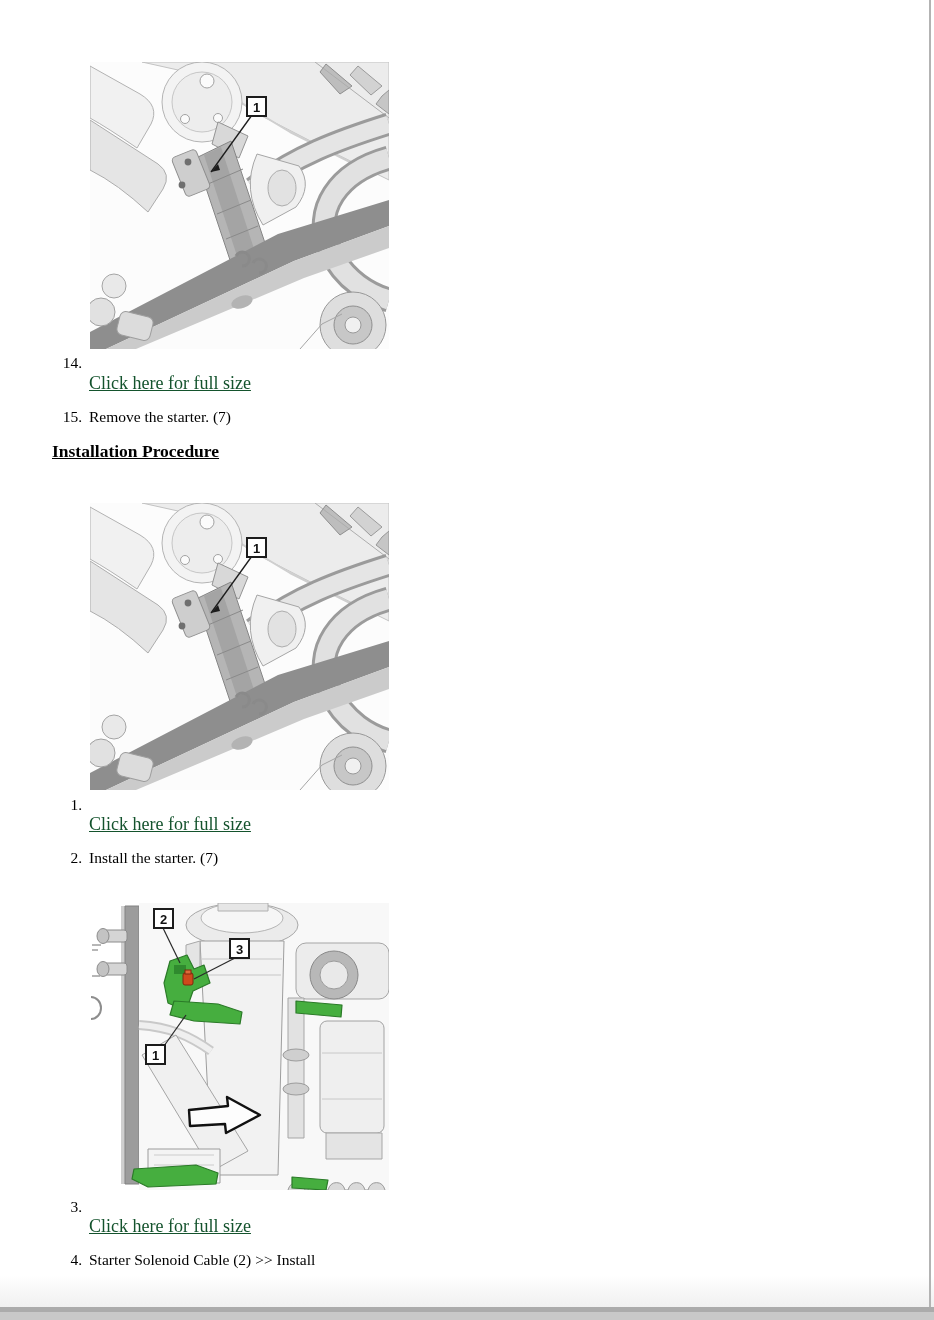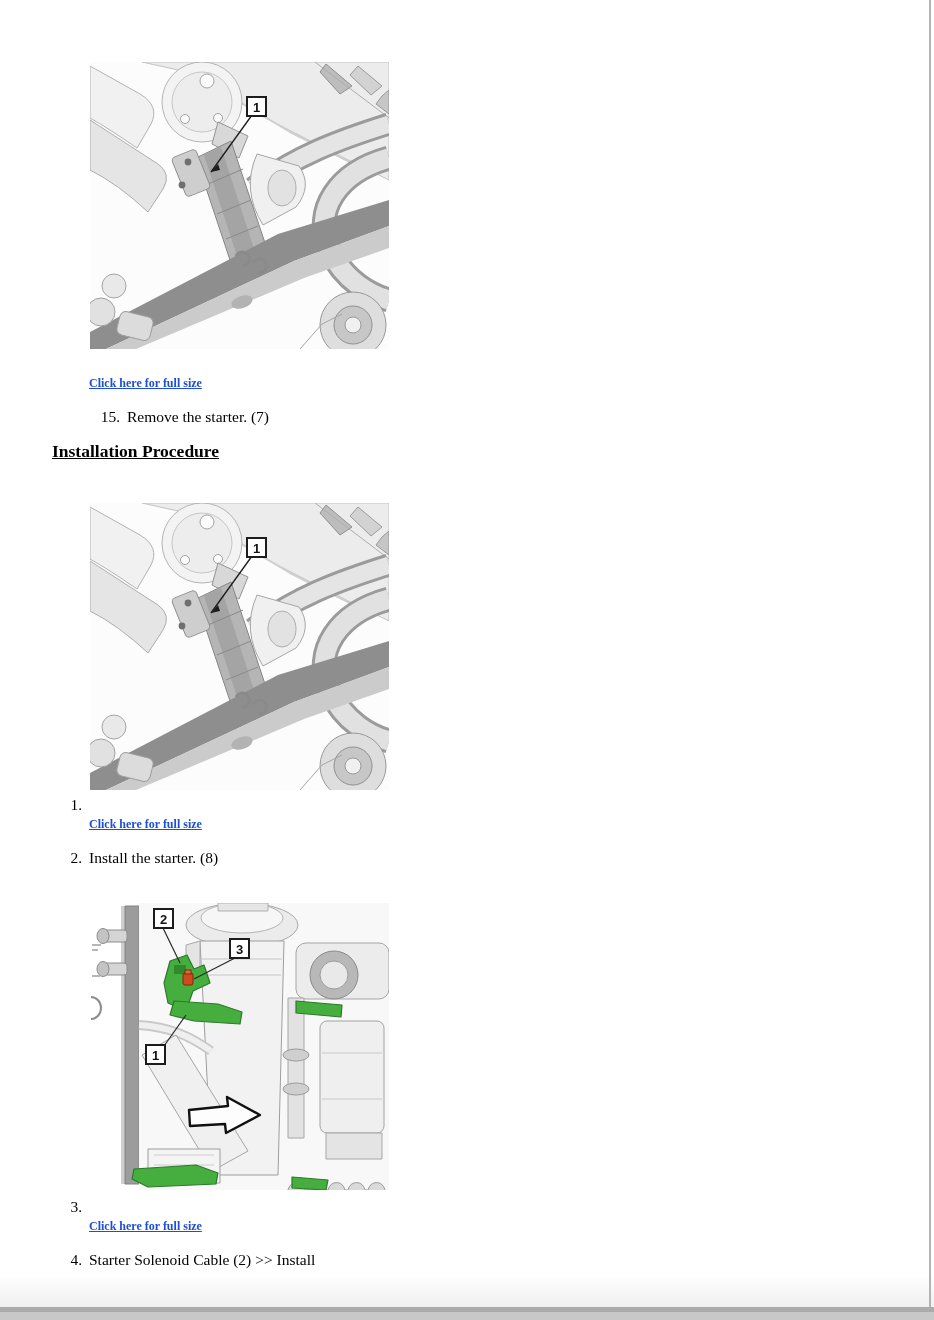--- a/index.html
+++ b/index.html
@@ -7,24 +7,24 @@
   .page {
     position:relative; width:934px; height:1320px; background:#ffffff;
     overflow:hidden; font-family:"Liberation Serif", serif; color:#000;
   }
   .fig { position:absolute; left:90px; width:299px; height:287px; }
   #fig1 { top:62px; } #fig2 { top:503px; } #fig3 { top:903px; }
   .row { position:absolute; left:0; width:760px; height:20px; font-size:15.5px; line-height:19px; white-space:nowrap; }
   .marker { position:absolute; left:54px; width:28px; text-align:right; display:inline-block; }
   .rowtext { position:absolute; left:89px; }
   .link {
-    position:absolute; left:89px; font-size:12px; line-height:19px;
-    color:#1d4ed8; text-decoration:underline; cursor:pointer; white-space:nowrap;font-weight:bold;
+    position:absolute; left:89px; font-size:18px; line-height:19px;
+    color:#14532d; text-decoration:underline; cursor:pointer; white-space:nowrap;
   }
-  #row-14 { top:353px; } #link-1 { top:374px; } #row-15 { top:407px;margin-left:38px; }
+  #row-14 { top:353px; } #link-1 { top:374px; } #row-15 { top:407px; }
   .heading { position:absolute; left:52px; top:441px; font-size:17.5px; font-weight:700; font-family:"Liberation Serif", serif;text-decoration:underline; }
   #row-1 { top:795px; } #link-2 { top:815px; } #row-2 { top:848px; }
   #row-3 { top:1197px; } #link-3 { top:1217px; } #row-4 { top:1250px; }
   .right-edge { position:absolute; top:0; left:929px; width:2px; height:1307px; background:#b3b3b3; }
   .bottom-fade { position:absolute; left:0; top:1275px; width:934px; height:32px; background:linear-gradient(180deg,#ffffff,#f0f0f0); }
   .bottom-bar-dark { position:absolute; left:0; top:1307px; width:934px; height:5px; background:#ababab; }
   .bottom-bar-light { position:absolute; left:0; top:1312px; width:934px; height:8px; background:#c8c8c8; }
   svg text { font-family:"Liberation Sans", sans-serif; }
 </style>
 </head>
@@ -84,20 +84,23 @@
       </g>
       <g>
         <path d="M162,53 L121,110" stroke="#1c1c1c" stroke-width="1.3" fill="none"></path>
         <polygon points="121,110 128,102 130,108" fill="#1c1c1c"></polygon>
         <rect x="157" y="35" width="19" height="19" fill="#ffffff" stroke="#1c1c1c" stroke-width="2"></rect>
         <text x="166.5" y="49.5" text-anchor="middle" font-size="13" font-weight="bold" fill="#111">1</text>
       </g>
     </svg>
   </figure>
 
+  <div class="row" id="row-14">
+    <span class="marker">14.</span>
+  </div>
   <a class="link" id="link-1" href="#">Click here for full size</a>
 
   <div class="row" id="row-15">
     <span class="marker">15.</span>
     <span class="rowtext">Remove the starter. (7)</span>
   </div>
 
   <h2 class="heading">Installation Procedure</h2>
 
   <figure class="fig" id="fig2">
@@ -159,21 +162,21 @@
     </svg>
   </figure>
 
   <div class="row" id="row-1">
     <span class="marker">1.</span>
   </div>
   <a class="link" id="link-2" href="#">Click here for full size</a>
 
   <div class="row" id="row-2">
     <span class="marker">2.</span>
-    <span class="rowtext">Install the starter. (8)</span>
+    <span class="rowtext">Install the starter. (7)</span>
   </div>
 
   <figure class="fig" id="fig3">
     <svg viewBox="0 0 299 287" width="299" height="287">
       <rect width="299" height="287" fill="#ffffff"></rect>
       <g stroke-linejoin="round">
         <path d="M2,42 h9 M2,47 h6 M2,73 h8" stroke="#6e6e6e" fill="none"></path>
         <path d="M1,94 a10,11 0 0 1 0,22" fill="none" stroke="#8d8d8d" stroke-width="2"></path>
         <rect x="31" y="3" width="4" height="278" fill="#cfcfcf"></rect>
         <rect x="35" y="3" width="14" height="278" fill="#9c9c9c" stroke="#828282"></rect>

